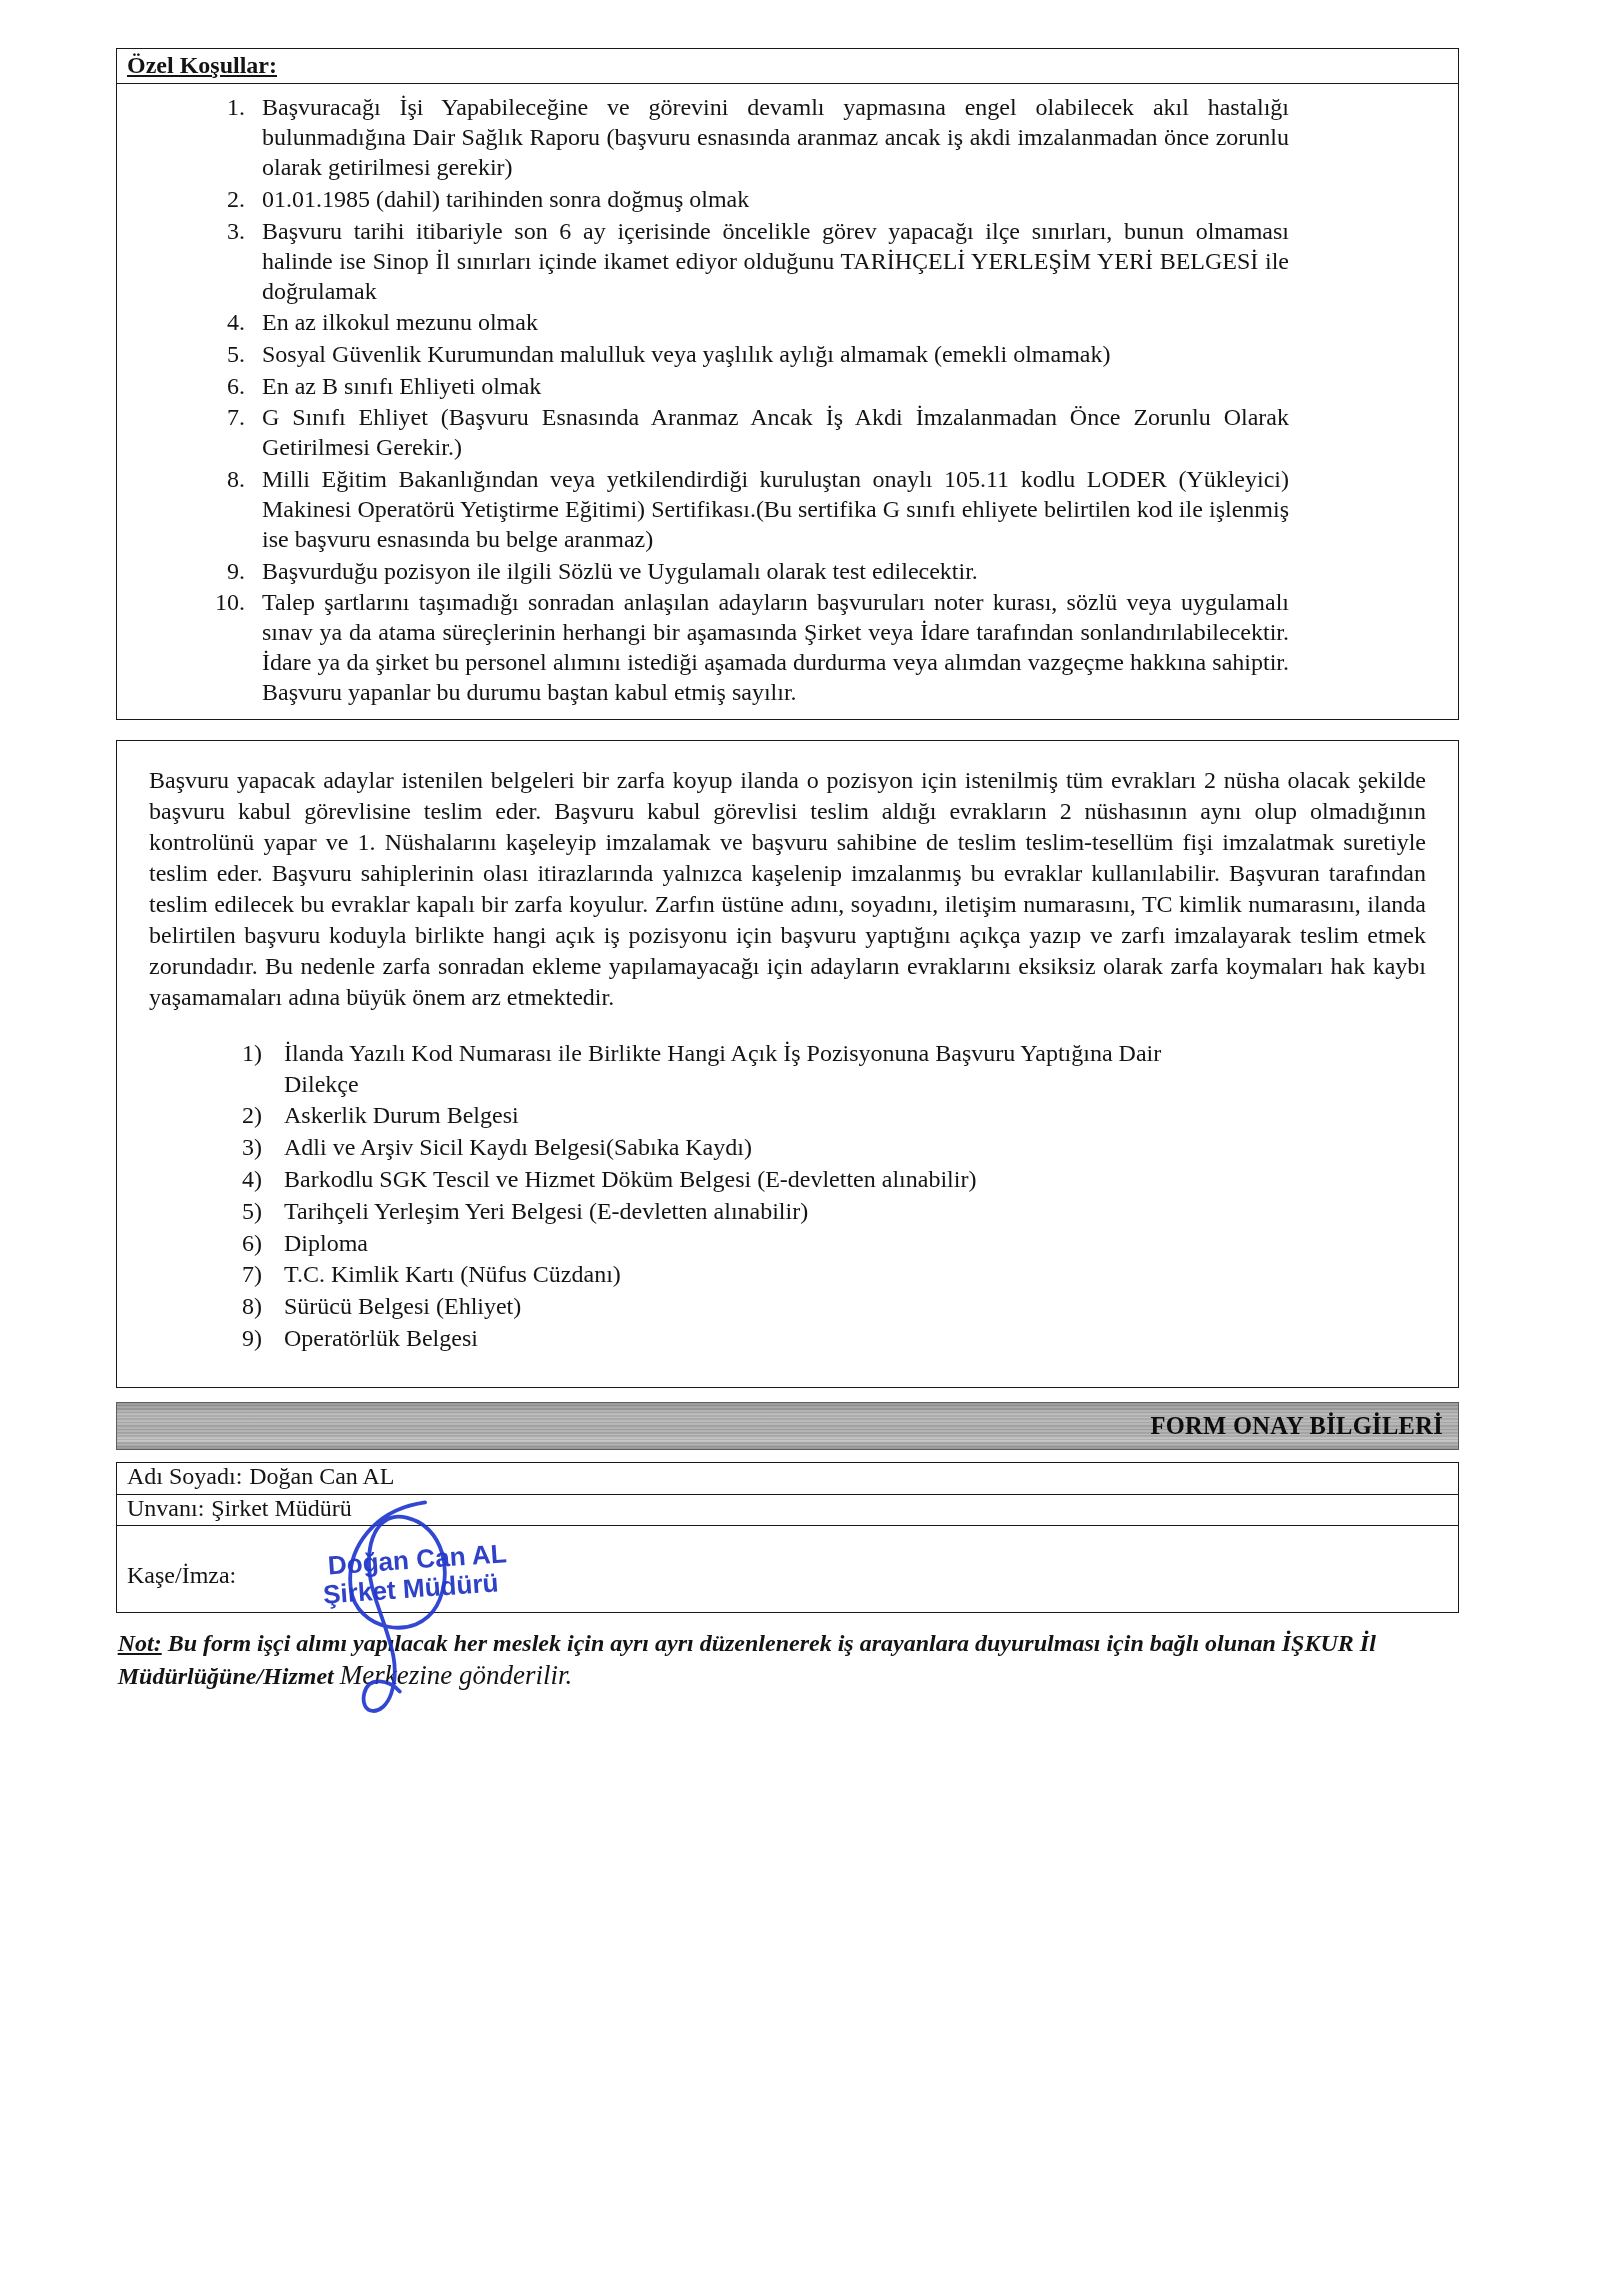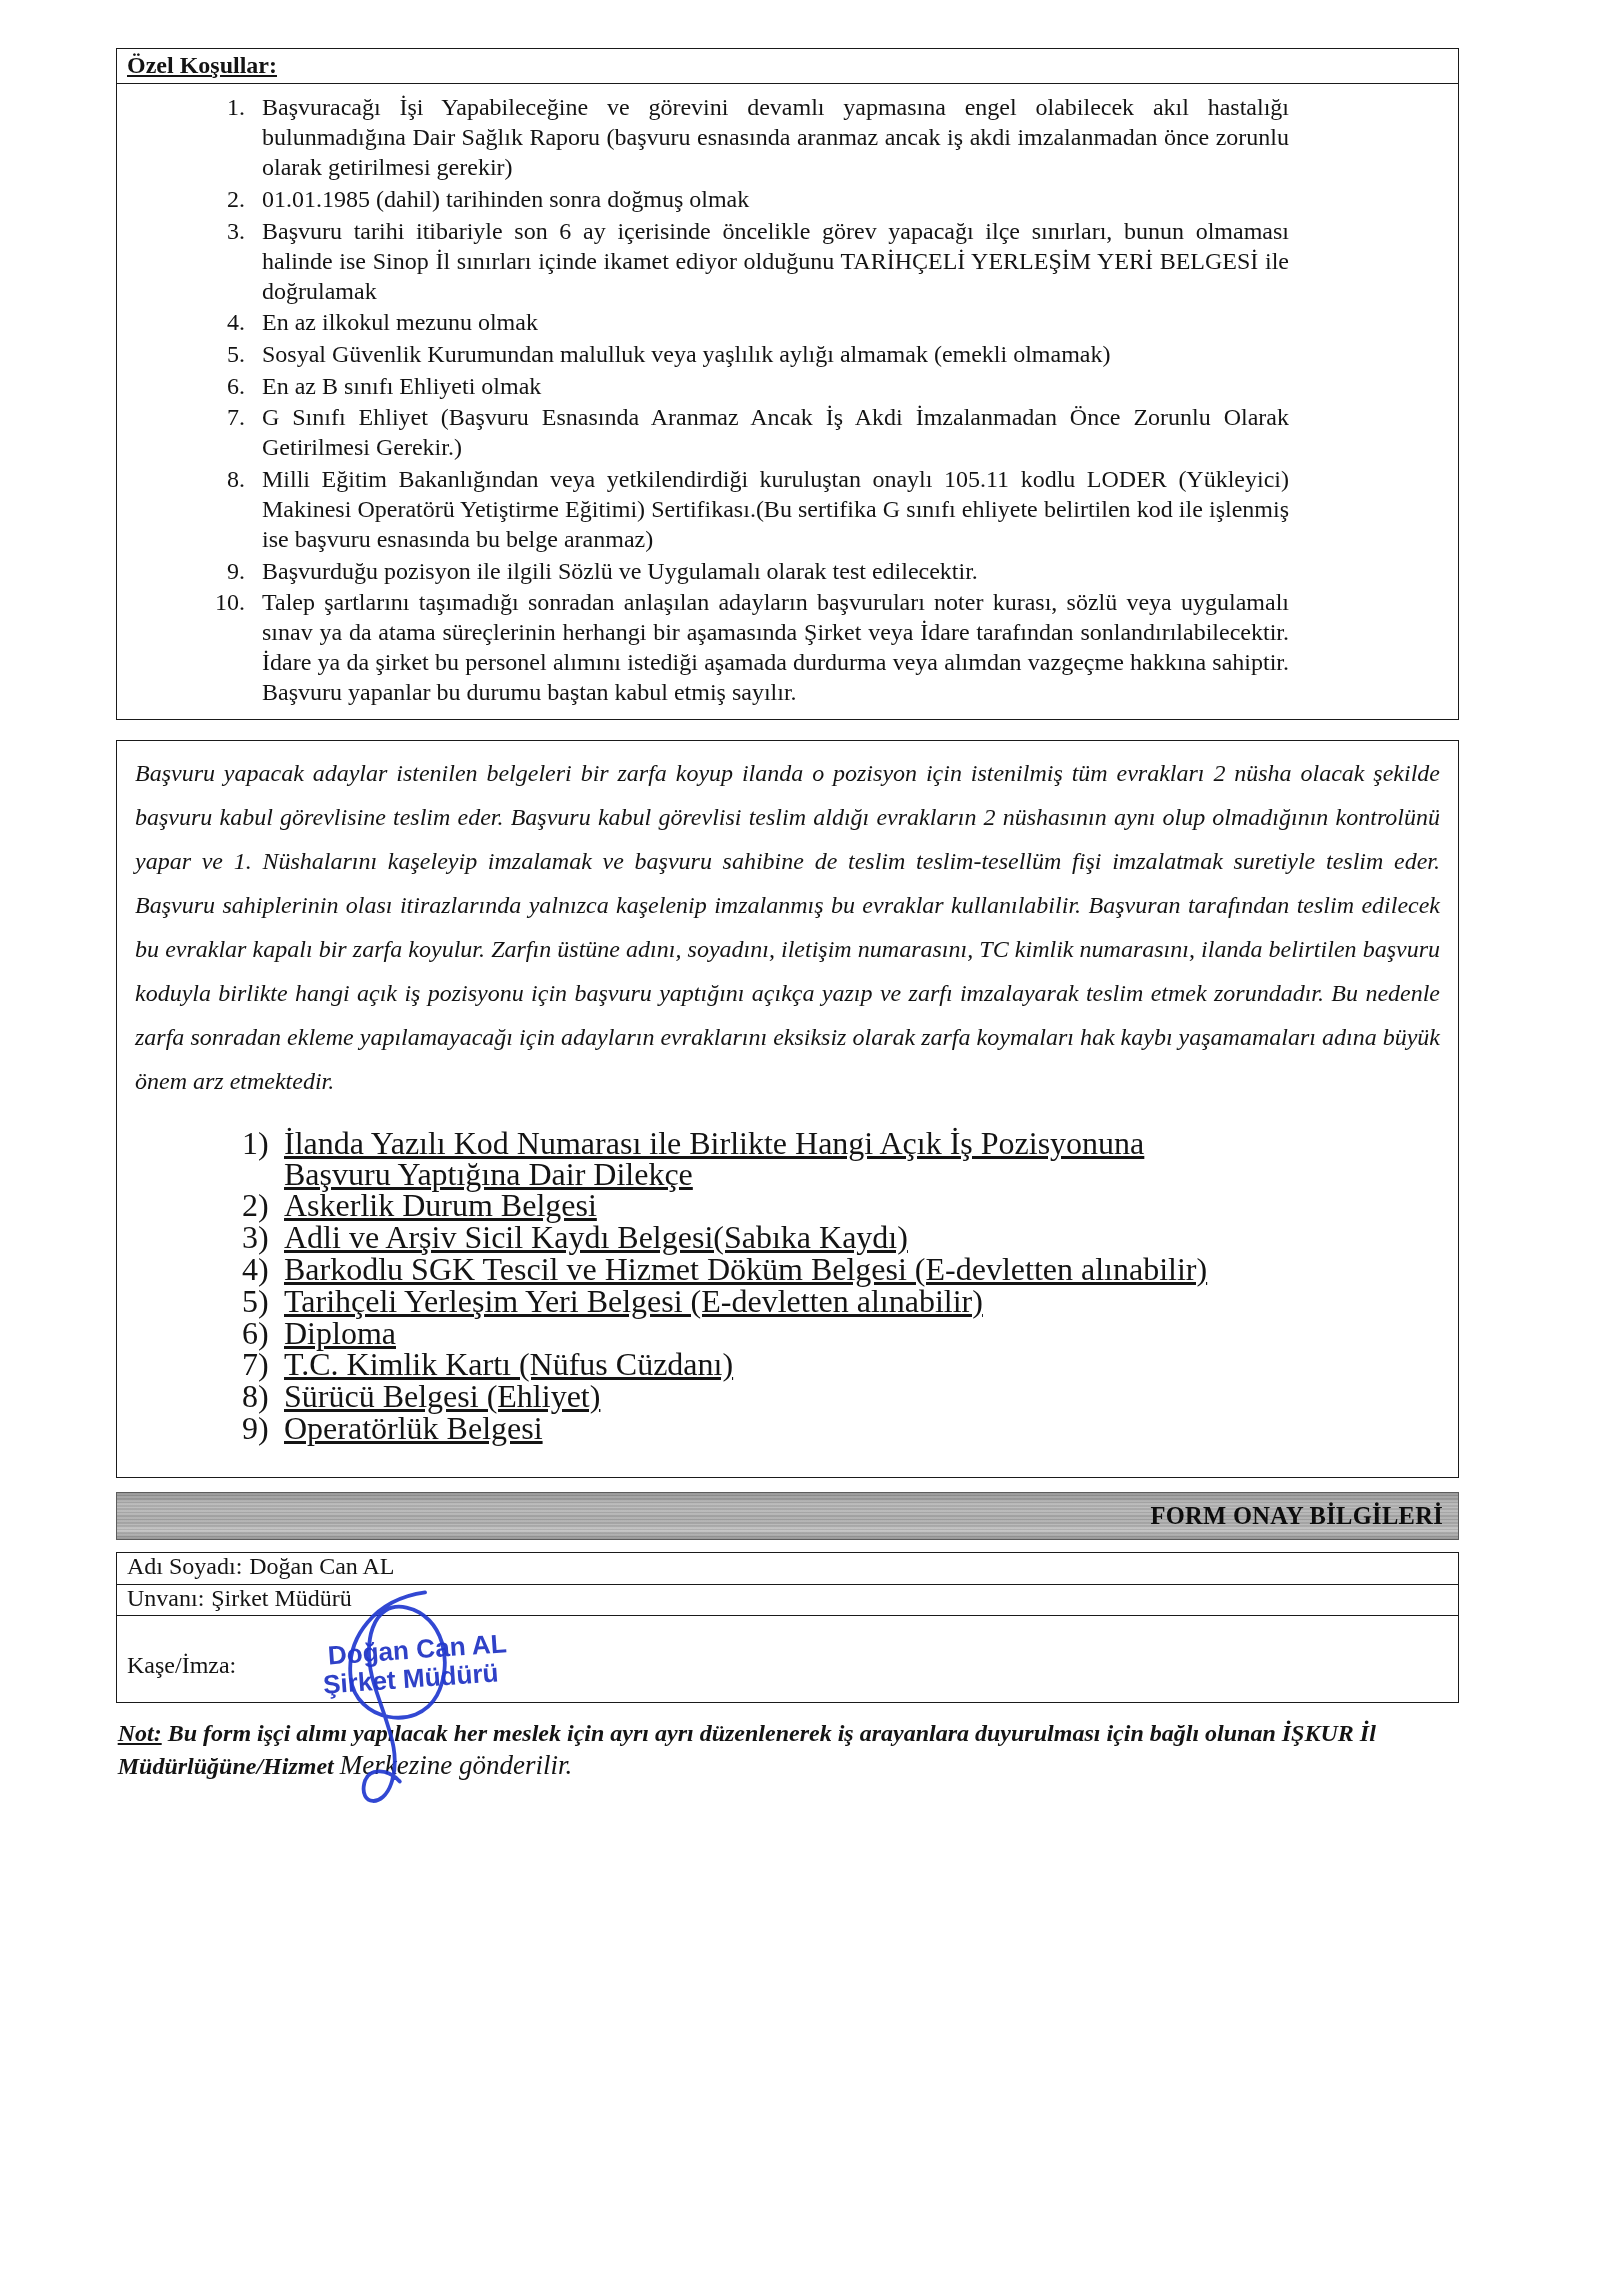--- a/index.html
+++ b/index.html
@@ -58,34 +58,32 @@
   }
   .graybar.second { margin-top: 13.5px; text-align: right; }
 
   
   .parbox {
     margin-top: 20px;
     border: 1.7px solid #1a1a1a;
     padding: 8.5px 17px 30px;
   }
   .parbox p.bodytext {
-    margin: 1px;
-    font-size: 24px;
-    line-height: 44px;
+    margin: 15px;
+    font-size: 24px;
+    line-height: 31px;
     text-align: justify;
-    font-style: italic;
   }
   ol.docs {
     counter-reset: d;
     list-style: none;
     margin: 25px 228px 3.4px 108px;
     padding: 0;
-    font-size: 32px;
+    font-size: 24px;
     line-height: 31px;
-    text-decoration: underline;
   }
   ol.docs li {
     position: relative;
     padding-left: 42px;
     margin-bottom: 0.8px;
     text-align: left;
   }
   ol.docs li::before {
     counter-increment: d;
     content: counter(d) ")";

